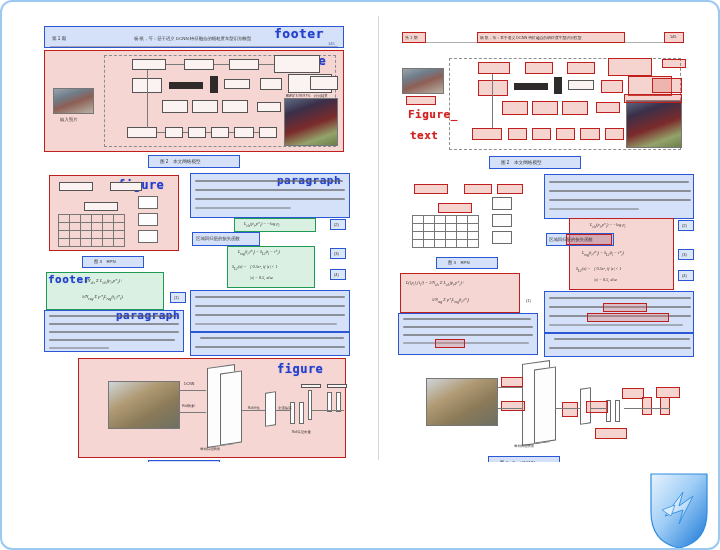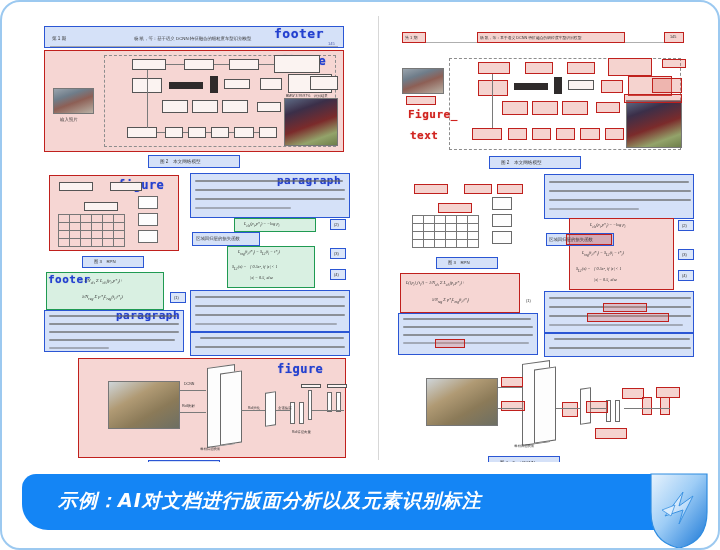--- a/index.html
+++ b/index.html
@@ -1,19 +1,19 @@
 <!DOCTYPE html>
 <html><head>
 <meta charset="utf-8">
 <style>
   html,body{margin:0;padding:0;background:#ffffff;}
   body{width:720px;height:550px;overflow:hidden;font-family:"Liberation Sans",sans-serif;}
 
   #slide{position:relative;width:720px;height:550px;background:#fff;
-         border:2px solid #9cc9f0;border-radius:20px;box-sizing:border-box;overflow:hidden;}
+         border:2px solid #9cc9f0;border-radius:12px;box-sizing:border-box;overflow:hidden;}
 
   .doc-canvas{position:absolute;left:10px;top:8px;width:700px;height:452px;background:#fff;}
   .page{position:absolute;top:0;background:#fff;overflow:hidden;}
   .page.left{left:10px;width:345px;height:452px;}
   .page.right{left:372px;width:325px;height:452px;}
   .page-divider{position:absolute;left:366px;top:6px;width:1px;height:444px;background:#d7d7d7;}
 
   
   .abox{position:absolute;box-sizing:border-box;}
   .abox.blue{border:1.4px solid #2b56d4;background:rgba(92,140,228,.26);}
@@ -351,23 +351,20 @@
       <div class="conn" style="left:114px;top:398px;width:24px;height:.7px;"></div>
       <div class="conn" style="left:172px;top:398px;width:24px;height:.7px;"></div>
       <div class="conn" style="left:207px;top:398px;width:15px;height:.7px;"></div>
       <div class="conn" style="left:240px;top:398px;width:46px;height:.7px;"></div>
 
       <div class="abox blue" style="left:104px;top:446px;width:72px;height:13px;"></div>
       <div class="capt" style="left:116px;top:450px;font-size:4.4px;">图 4　Fast RCNN</div>
     </div>
   </div>
 
-  <div id="banner">
-    <div id="banner-text">示例：AI对文档进行版面分析以及元素识别标注</div>
-  </div>
 
   <div id="logo">
     <svg width="60" height="78" viewBox="0 0 60 78" xmlns="http://www.w3.org/2000/svg">
       <defs>
         <linearGradient id="shg" x1="0" y1="0" x2="1" y2="1">
           <stop offset="0%" stop-color="#e8f3fd"></stop>
           <stop offset="45%" stop-color="#9ecdf6"></stop>
           <stop offset="100%" stop-color="#1876d6"></stop>
         </linearGradient>
         <linearGradient id="arg" x1="0" y1="0" x2="1" y2="1">

